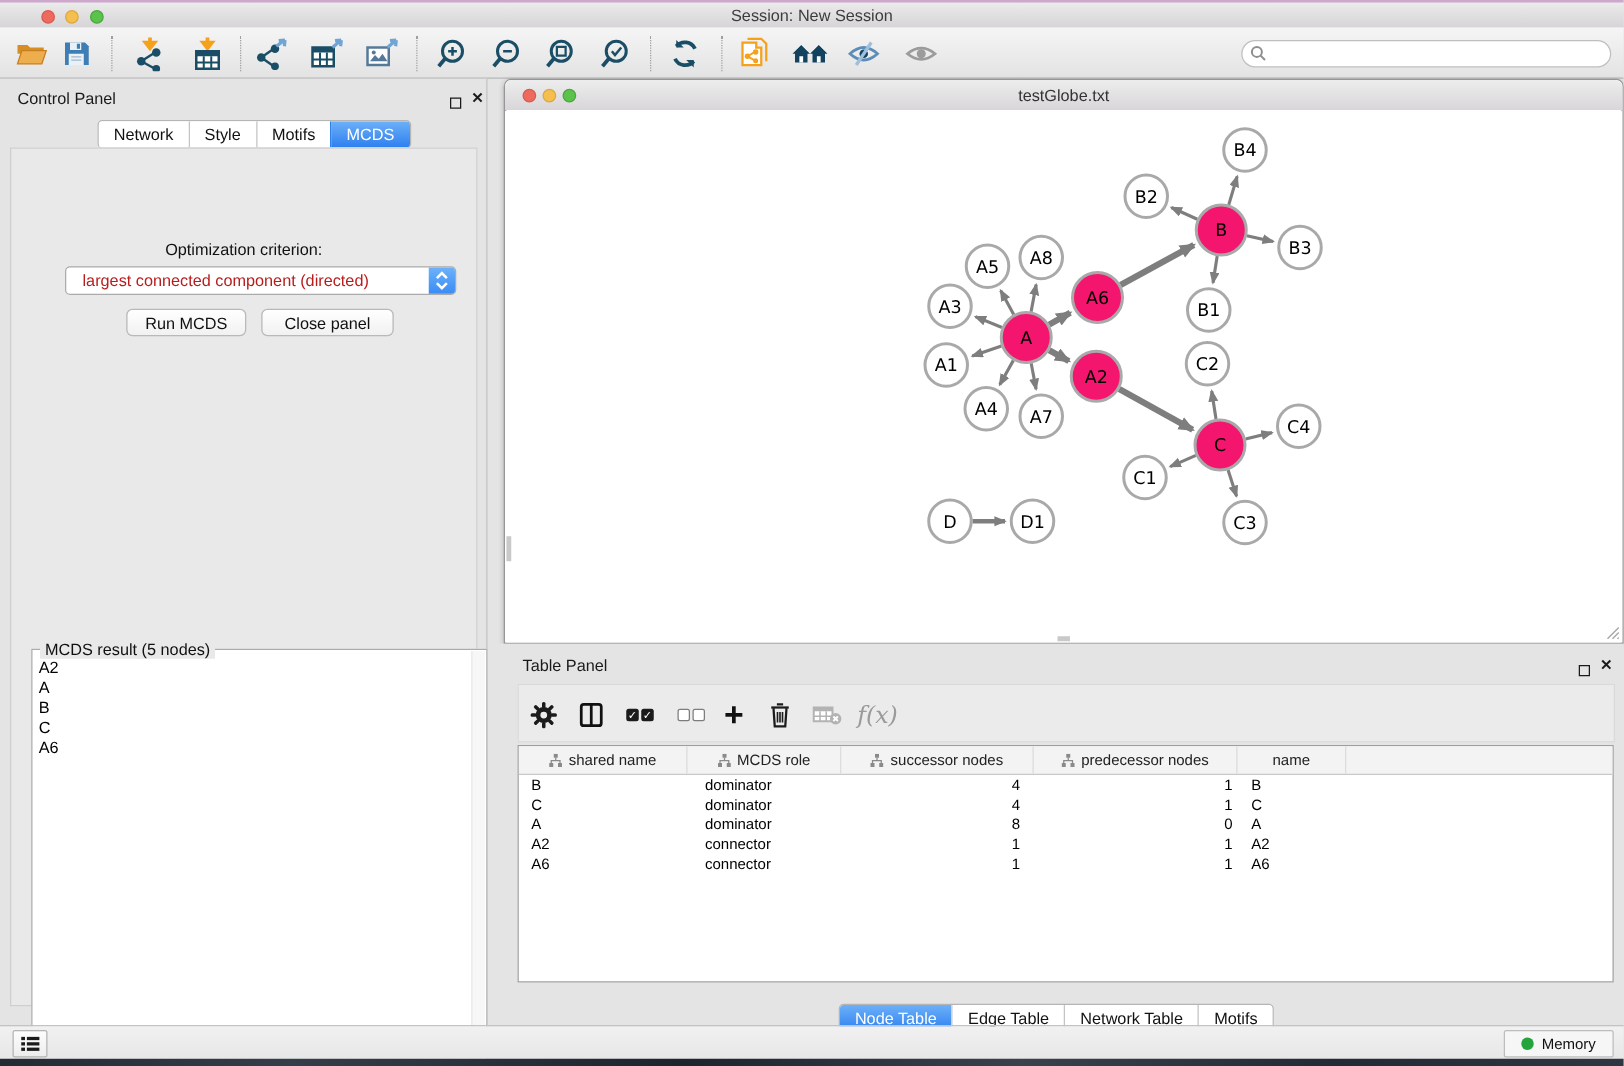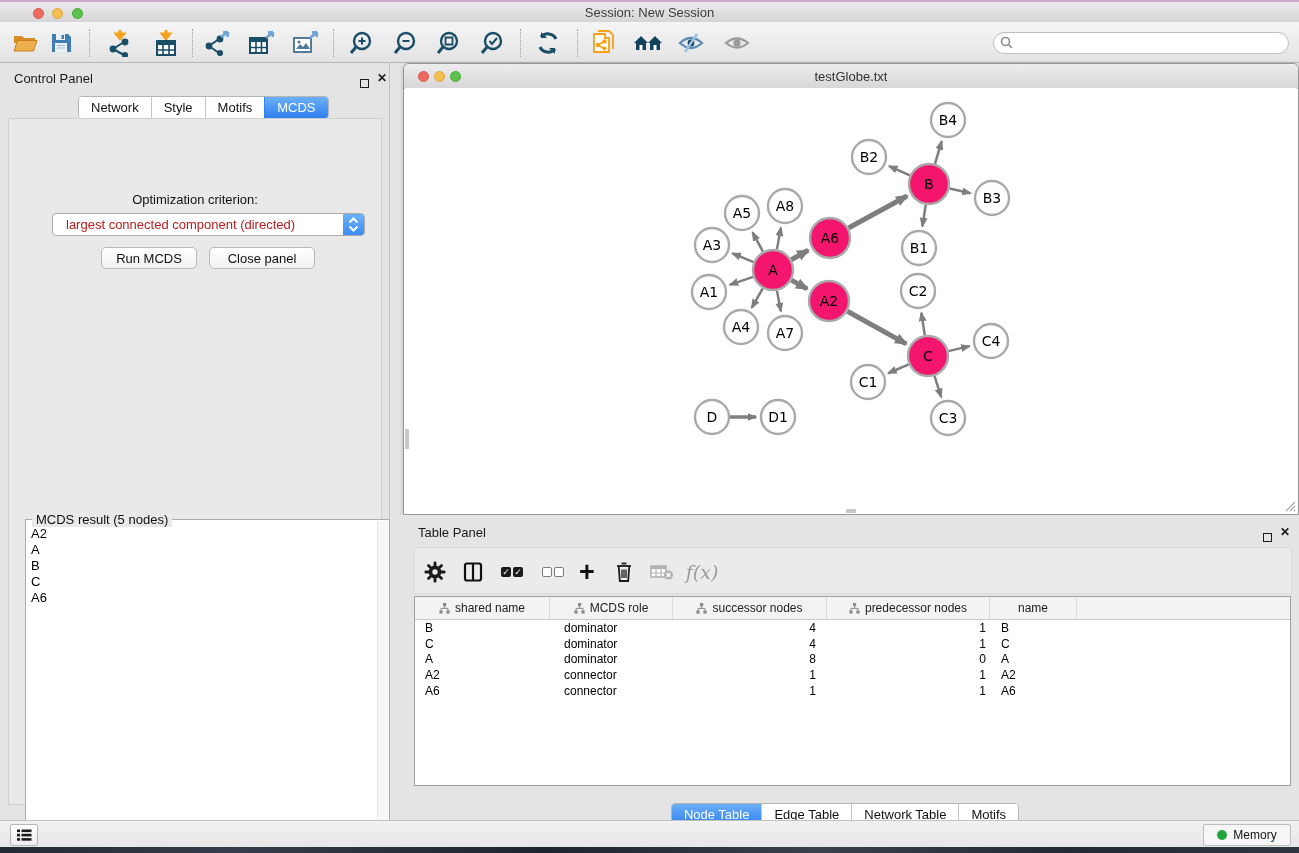--- a/index.html
+++ b/index.html
@@ -65,21 +65,21 @@
     border-left:1px solid #e7e7e7;}
 
   
   #net-window{left:403px;top:63px;width:896px;height:452px;background:#fff;
     border:1px solid #979797;border-radius:6px 6px 0 0;box-sizing:border-box;
     box-shadow:0 1px 4px rgba(0,0,0,.18);}
   #net-titlebar{position:absolute;left:0;top:0;right:0;height:24px;
     background:linear-gradient(#eeedee,#d8d6d8);border-bottom:1px solid #b0b0b0;
     border-radius:6px 6px 0 0;}
   #net-titlebar .title{position:absolute;left:0;right:0;top:5px;text-align:center;font-size:13px;color:#333;}
-  #net-canvas{position:absolute;left:1px;top:24px;right:1px;bottom:0;background:#fff;overflow:hidden;}
+  #net-canvas{position:absolute;left:1px;top:24px;right:1px;bottom:0;background:#fff;overflow:hidden;padding-left:48px;}
   #resize-grip{position:absolute;right:2px;bottom:2px;width:12px;height:12px;}
   .mini-thumb{position:absolute;background:#c9c9c9;}
 
   
   #table-panel{left:391px;top:515px;width:908px;height:305px;background:#e4e4e4;}
   #tp-title{left:27px;top:10px;font-size:13px;color:#1a1a1a;}
   #tp-toolbar{left:23px;top:32px;width:878px;height:47px;background:#ebebeb;
     border:1px solid #d9d9d9;box-sizing:border-box;}
   .tp-icon{position:absolute;top:8px;width:32px;height:32px;margin-left:-16px;
     display:flex;align-items:center;justify-content:center;}

